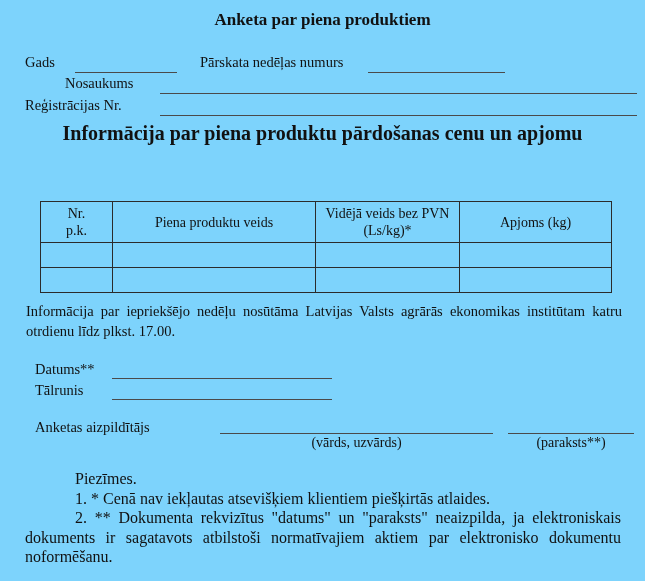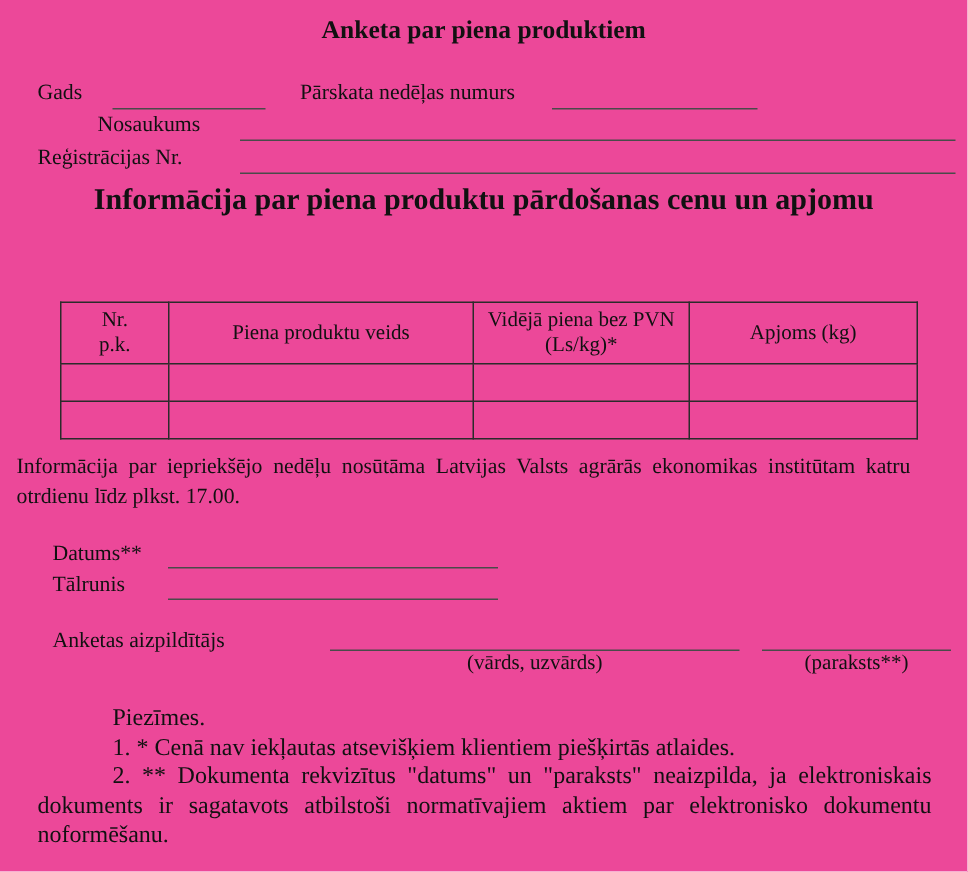--- a/index.html
+++ b/index.html
@@ -1,20 +1,20 @@
 <!DOCTYPE html>
 <html><head>
 <meta charset="utf-8">
 <style>
   html,body { margin:0; padding:0; background:#ffffff; }
   .page {
     position: relative;
     width: 645px;
     height: 581px;
-    background: #ec4899;
+    background: #7dd3fc;
     color: #111111;
     font-family: "Liberation Serif", "DejaVu Serif", serif;
     font-size: 14.5px;
     overflow: hidden;
   }
   .abs { position: absolute; }
   .doc-title {
     top: 10px; left: 0; width: 100%;
     text-align: center;
     font-weight: bold;
@@ -44,21 +44,21 @@
     font-weight: normal;
     text-align: center;
     vertical-align: middle;
     font-size: 14px;
     line-height: 17px;
     padding: 2px 3px;
   }
   table.form-table th { white-space: pre-line; height: 36px; }
   table.form-table td { height: 20px; }
   .info-par {
-    top: 301px; left: 11px; width: 596px;
+    top: 301px; left: 26px; width: 596px;
     text-align: justify;
     line-height: 20px;
   }
   .sig-caption {
     text-align: center;
     font-size: 14px;
     padding-top: 1px;
   }
   .notes {
     top: 469px; left: 25px; width: 596px;
@@ -97,21 +97,21 @@
       <col style="width:72px">
       <col style="width:203px">
       <col style="width:144px">
       <col style="width:152px">
     </colgroup>
     <thead>
       <tr>
         <th>Nr.
 p.k.</th>
         <th>Piena produktu veids</th>
-        <th>Vidējā piena bez PVN
+        <th>Vidējā veids bez PVN
 (Ls/kg)*</th>
         <th>Apjoms (kg)</th>
       </tr>
     </thead>
     <tbody>
       <tr>
         <td></td>
         <td></td>
         <td></td>
         <td></td>

